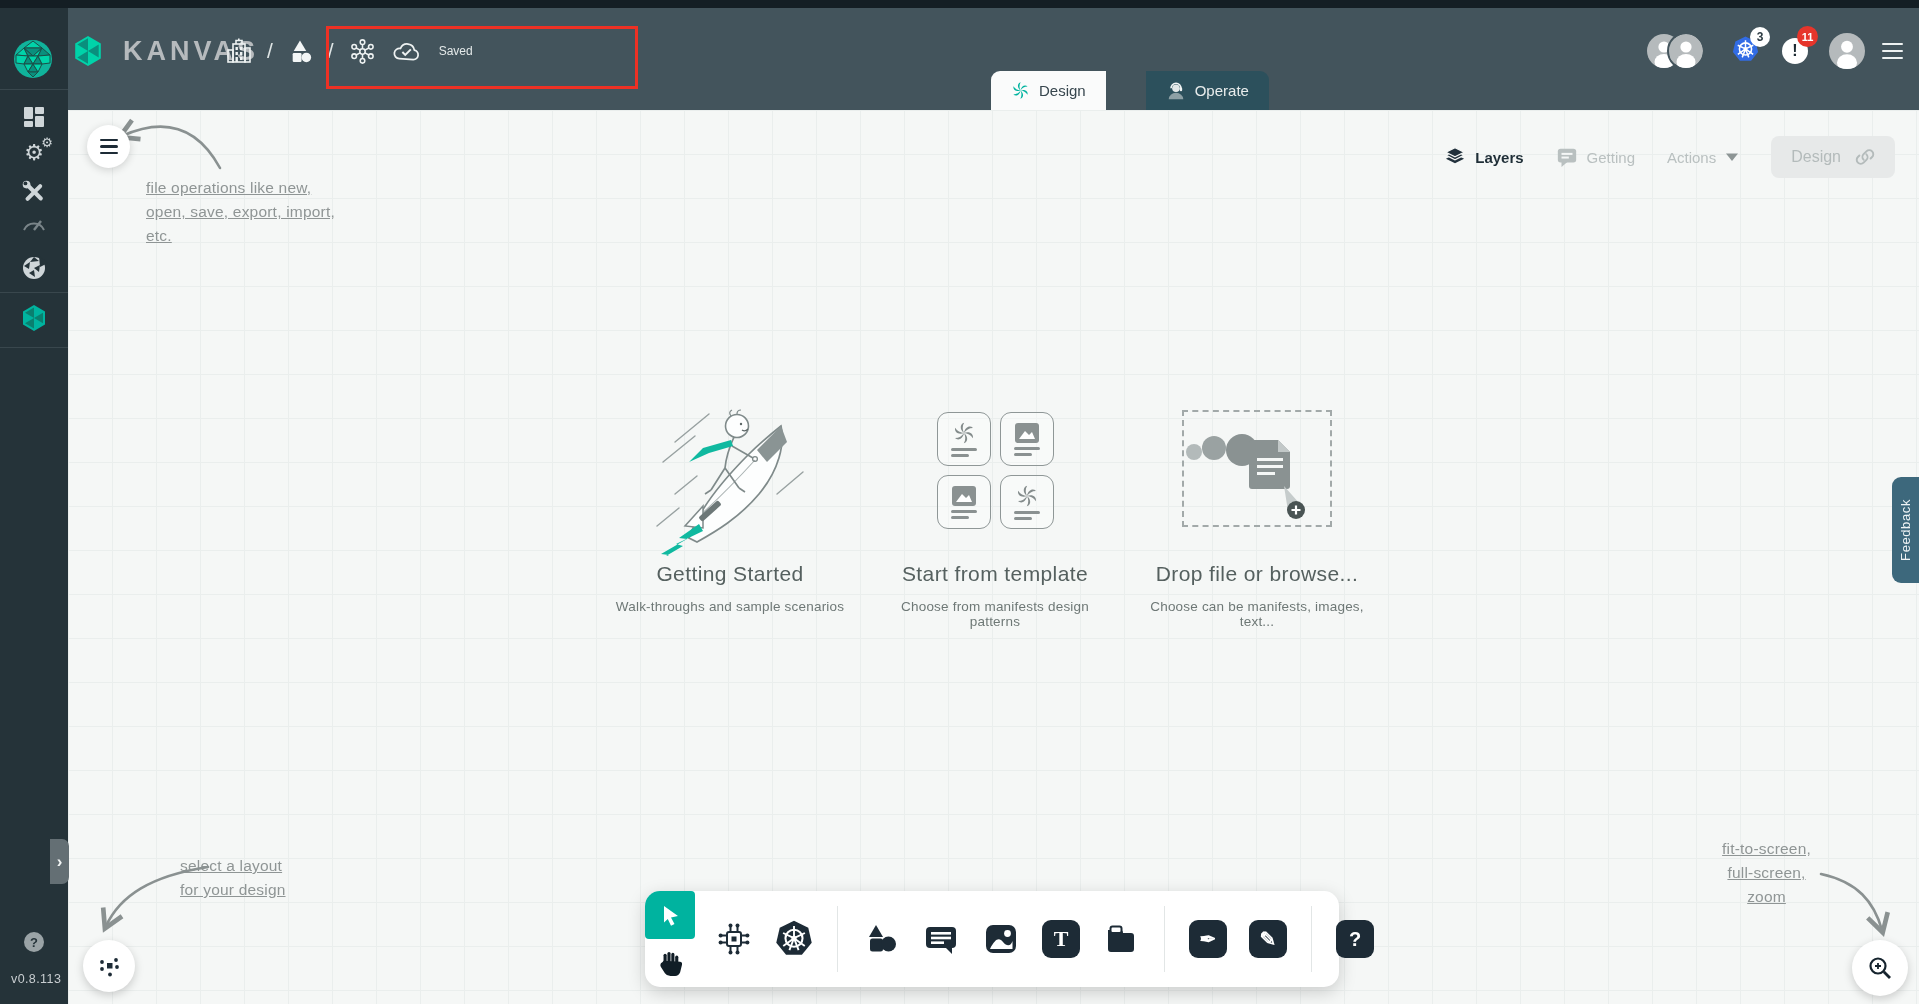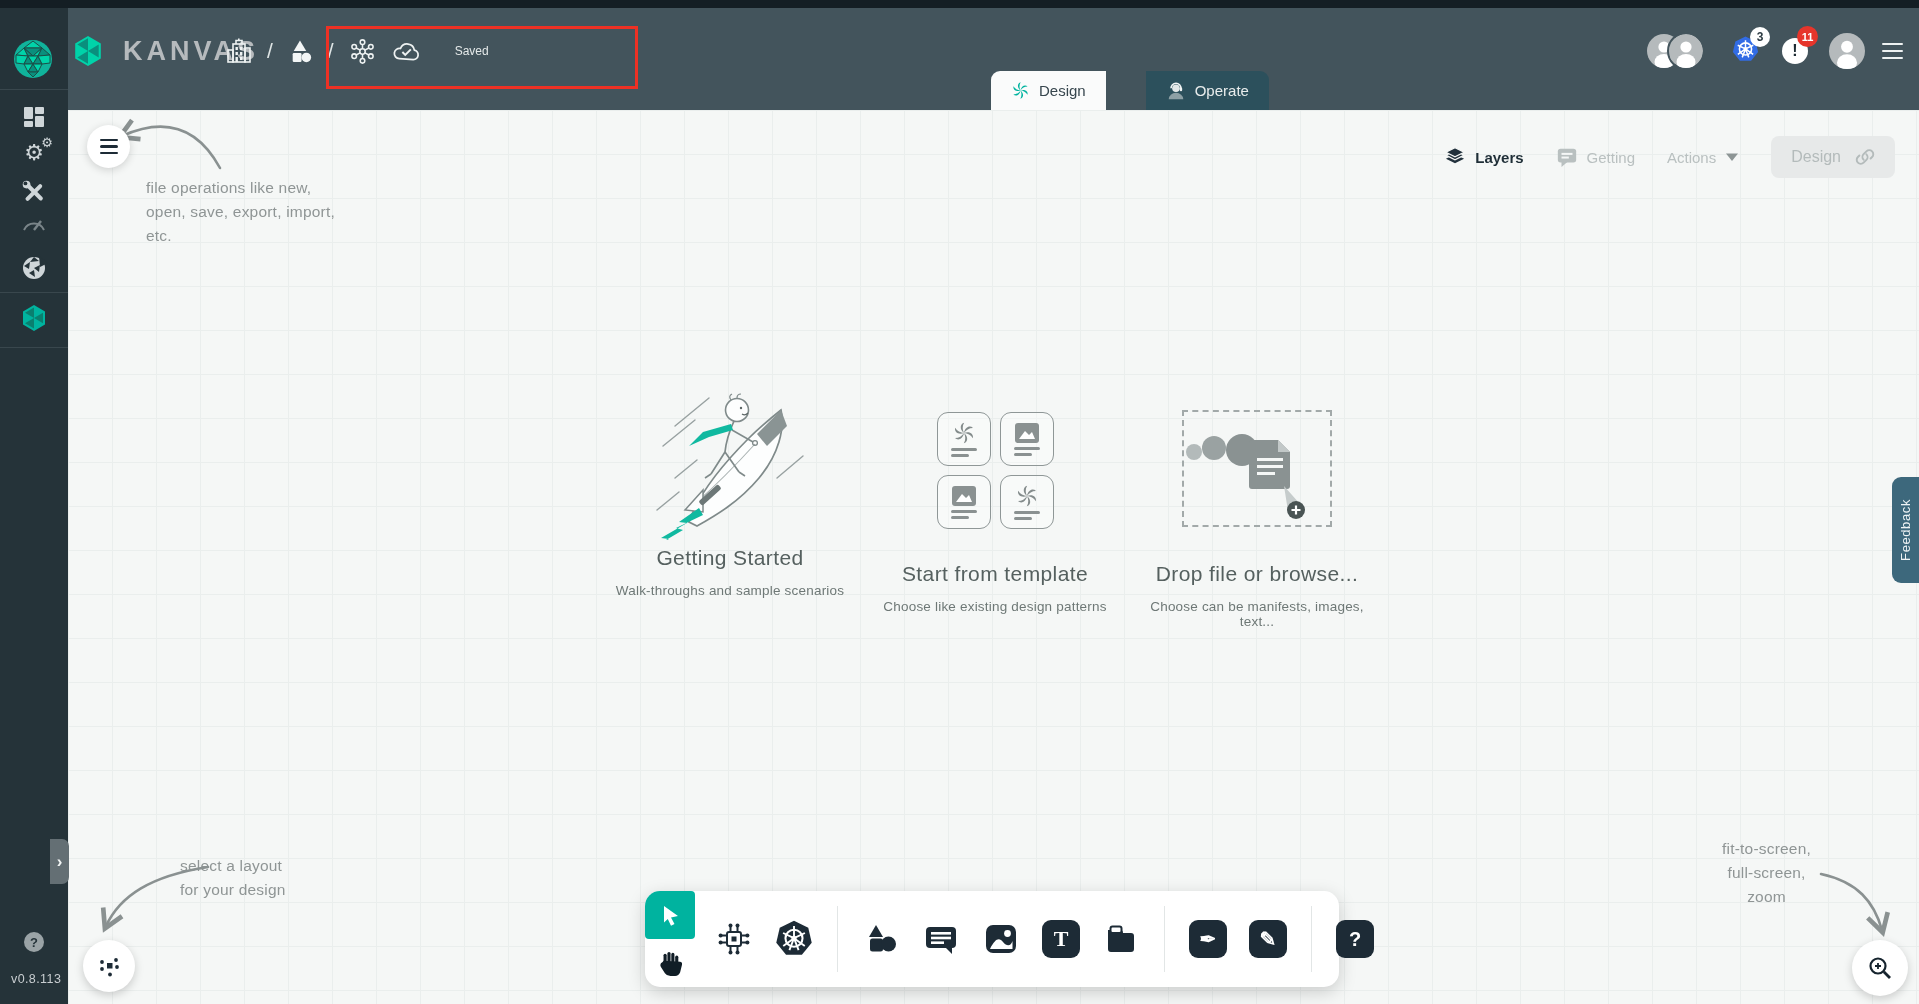--- a/index.html
+++ b/index.html
@@ -23,21 +23,21 @@
   
   .expand-tab { position:absolute; left:50px; top:839px; width:19px; height:45px; background:#646f74; border-radius:0 7px 7px 0; color:#f2f5f5; display:flex; align-items:center; justify-content:center; font-size:17px; font-weight:bold; z-index:25; cursor:pointer; }
 
   
   .header { position:absolute; left:68px; top:0; right:0; height:110px; background:#43545c; z-index:10; }
   .brand { position:absolute; left:4px; top:0; height:102px; display:flex; align-items:center; gap:19px; }
   .brand-name { color:#b6babd; font-size:27px; font-weight:bold; letter-spacing:4px; }
   .crumbs { position:absolute; left:158px; top:0; height:102px; display:flex; align-items:center; gap:15px; color:#eef2f2; }
   .slash { font-size:21px; color:#dfe5e5; font-weight:300; }
   .name-input { width:216px; height:37px; background:transparent; border:1.6px solid #e9eded; border-radius:6px; color:#f3f6f6; font-size:15px; font-family:"Liberation Sans",sans-serif; padding:0 11px; outline:none; }
-  .saved { font-size:12px; color:#e4e9e9; margin-left:18px; }
+  .saved { font-size:12px; color:#e4e9e9; margin-left:2px; }
   .red-box { position:absolute; left:258px; top:26px; width:312px; height:63px; border:3.4px solid #ee3124; z-index:15; pointer-events:none; }
 
   .tabs { position:absolute; left:923px; bottom:0; display:flex; }
   .tab { height:39px; display:flex; align-items:center; justify-content:center; gap:9px; font-size:15px; padding:0 20px; cursor:pointer; }
   .tab.design { background:#fafbfb; color:#37464e; border-radius:9px 0 0 0; }
   .tab.operate { background:#2c505c; color:#e8ecec; border-radius:0 9px 0 0;margin-left:40px; }
 
   .hright { position:absolute; right:12px; top:0; height:102px; display:flex; align-items:center; gap:13px; }
   .avatar { width:34px; height:34px; border-radius:50%; background:#b5babc; overflow:hidden; position:relative; cursor:pointer; }
   .avatar svg { position:absolute; left:0; top:0; }
@@ -55,21 +55,21 @@
   .canvas { position:absolute; left:68px; top:110px; width:1851px; height:894px;
     background-color:#f5f7f6;
     background-image:linear-gradient(#eaeeed 1px,transparent 1px),linear-gradient(90deg,#eaeeed 1px,transparent 1px);
     background-size:44px 44px; }
 
   .menu-btn { position:absolute; left:19px; top:15px; width:43px; height:43px; border-radius:50%; background:#fff; box-shadow:0 2px 8px rgba(0,0,0,.16); display:flex; flex-direction:column; gap:4px; align-items:center; justify-content:center; cursor:pointer; z-index:3; }
   .menu-btn div { width:18px; height:2.4px; background:#1d2b36; border-radius:2px; }
 
   .arrows { position:absolute; left:0; top:0; width:1851px; height:894px; pointer-events:none; z-index:2; }
 
-  .ann { position:absolute; color:#8f9595; font-size:15.5px; line-height:24px; letter-spacing:.2px; }
+  .ann { position:absolute; color:#8f9595; font-size:15.5px; line-height:24px; letter-spacing:.2px;text-decoration:underline; }
   .ann1 { left:78px; top:66px; }
   .ann2 { left:112px; top:744px; }
   .ann3 { right:108px; top:727px; text-align:center; }
 
   .canvas-actions { position:absolute; top:24px; right:24px; height:46px; display:flex; align-items:center; gap:32px; }
   .ca-item { display:flex; align-items:center; gap:9px; font-size:15px; cursor:pointer; }
   .ca-item.active { color:#1f2e37; font-weight:bold; }
   .ca-item.muted { color:#b9c0c0; }
   .share-btn { display:flex; align-items:center; gap:14px; background:#e7e9e9; border-radius:8px; padding:11px 20px; color:#b4bbbb; font-size:16px; cursor:pointer; }
 
@@ -373,21 +373,21 @@
       </div>
       <div class="share-btn">
         <span>Design</span>
         <svg width="20" height="20" viewBox="0 0 20 20" fill="none" stroke="#b4bbbb" stroke-width="1.9" stroke-linecap="round">
           <path d="M8.6,12.7 a4,4 0 0 1 0,-5.6 l2.8,-2.8 a4,4 0 0 1 5.7,5.7 l-1.5,1.5"></path>
           <path d="M11.4,7.3 a4,4 0 0 1 0,5.6 l-2.8,2.8 a4,4 0 0 1 -5.7,-5.7 l1.5,-1.5"></path>
         </svg>
       </div>
     </div>
 
-    <div class="card" style="left:542px; top:272px">
+    <div class="card" style="left:542px; top:288px">
       <div class="img-area">
         <svg width="170" height="158" viewBox="0 0 170 158">
           <g stroke="#98a1a1" stroke-width="1.4" stroke-linecap="round">
             <path d="M30,44 L64,16"></path>
               <path d="M18,64 L50,38"></path>
               <path d="M30,96 L52,78"></path>
               <path d="M132,96 L158,74"></path>
               <path d="M12,128 L34,110"></path>
           </g>
           <path d="M44,140 C52,116 74,86 104,56 C114,46 126,36 136,28 C140,46 134,72 114,96 C94,120 70,134 52,144 Z" fill="#fdfefe" stroke="#7f8a8a" stroke-width="1.7"></path>
@@ -455,21 +455,21 @@
                 <path d="M12,12 C13,6 18,4 21,7 C17,7 14,9 12,12 Z" transform="rotate(240 12 12)"></path>
                 <path d="M12,12 C13,6 18,4 21,7 C17,7 14,9 12,12 Z" transform="rotate(300 12 12)"></path>
               </g>
             </svg>
             <div class="l1"></div>
               <div class="l2"></div>
           </div>
         </div>
       </div>
       <h3>Start from template</h3>
-      <p>Choose like existing design patterns</p>
+      <p>Choose from manifests design patterns</p>
     </div>
 
     <div class="card" style="left:1069px; top:288px">
       <div class="img-area" style="justify-content:center">
         <div class="dropzone">
           <svg width="146" height="113" viewBox="0 0 146 113">
             <circle cx="10" cy="40" r="8" fill="#b3baba"></circle>
             <circle cx="30" cy="36" r="12" fill="#9aa2a2"></circle>
             <circle cx="58" cy="38" r="16" fill="#8a9292"></circle>
             <path d="M68,28 h26 l12,12 v34 a3,3 0 0 1 -3,3 h-35 a3,3 0 0 1 -3,-3 v-43 a3,3 0 0 1 3,-3 Z" fill="#8a9292"></path>

